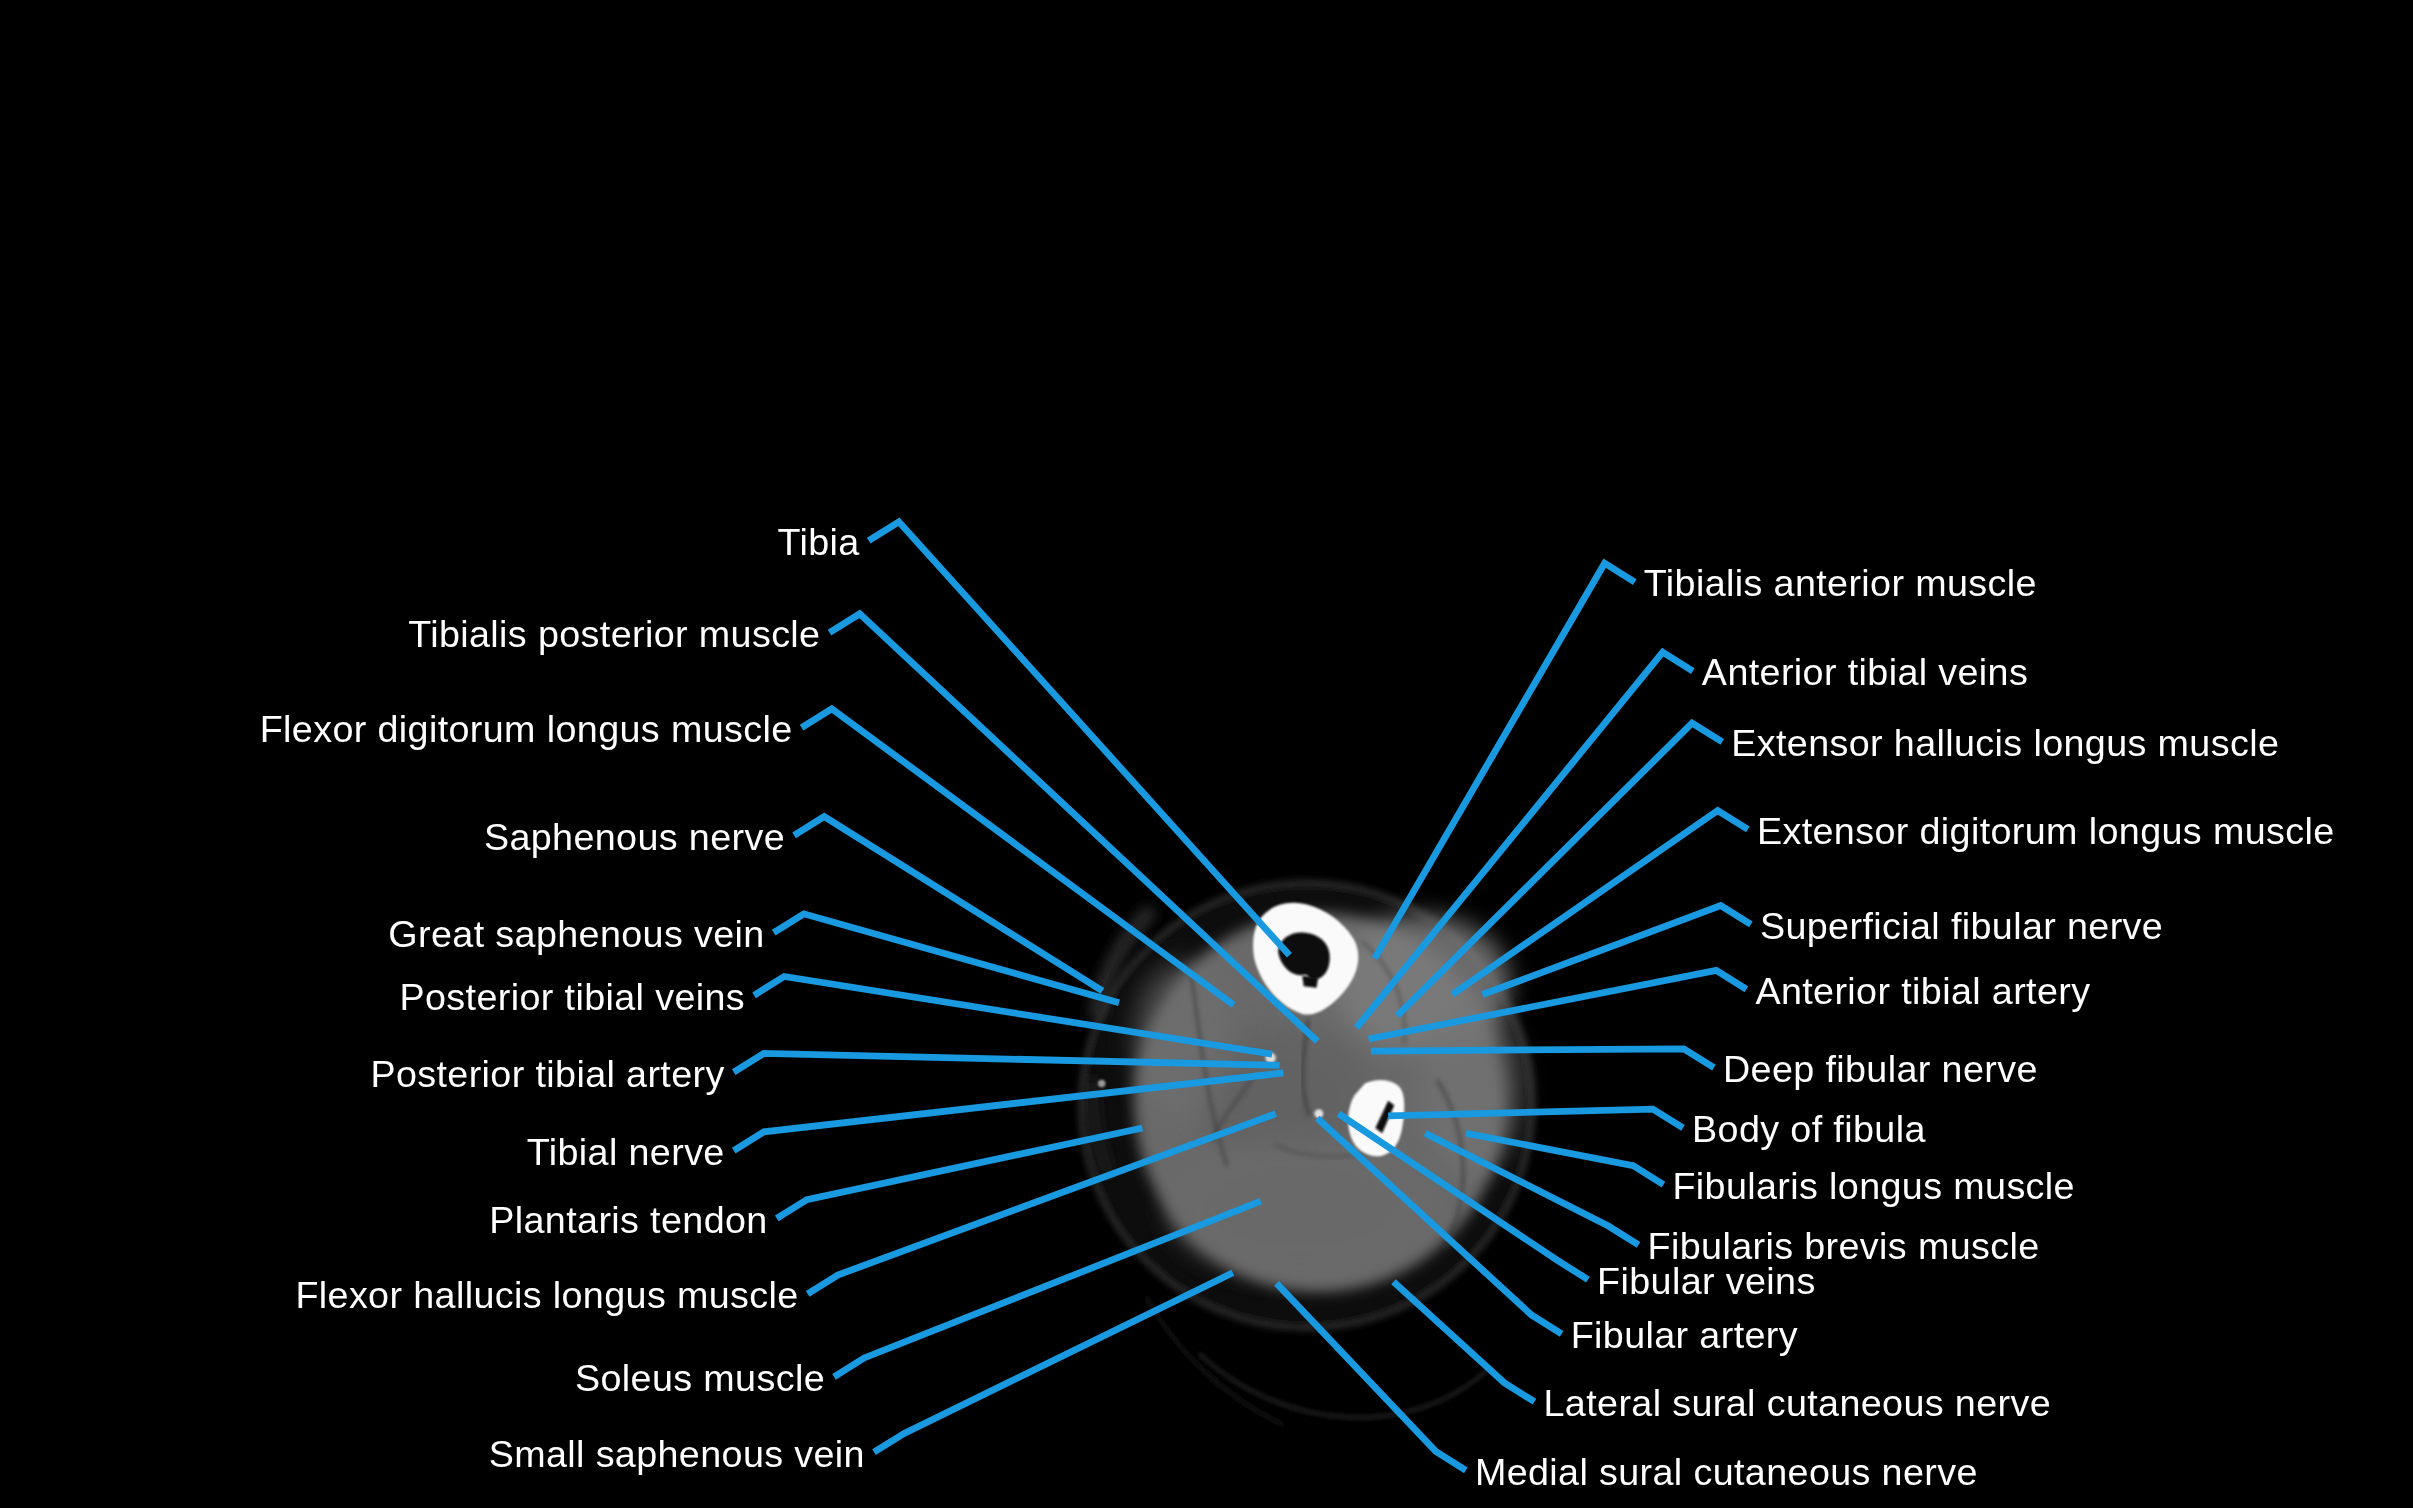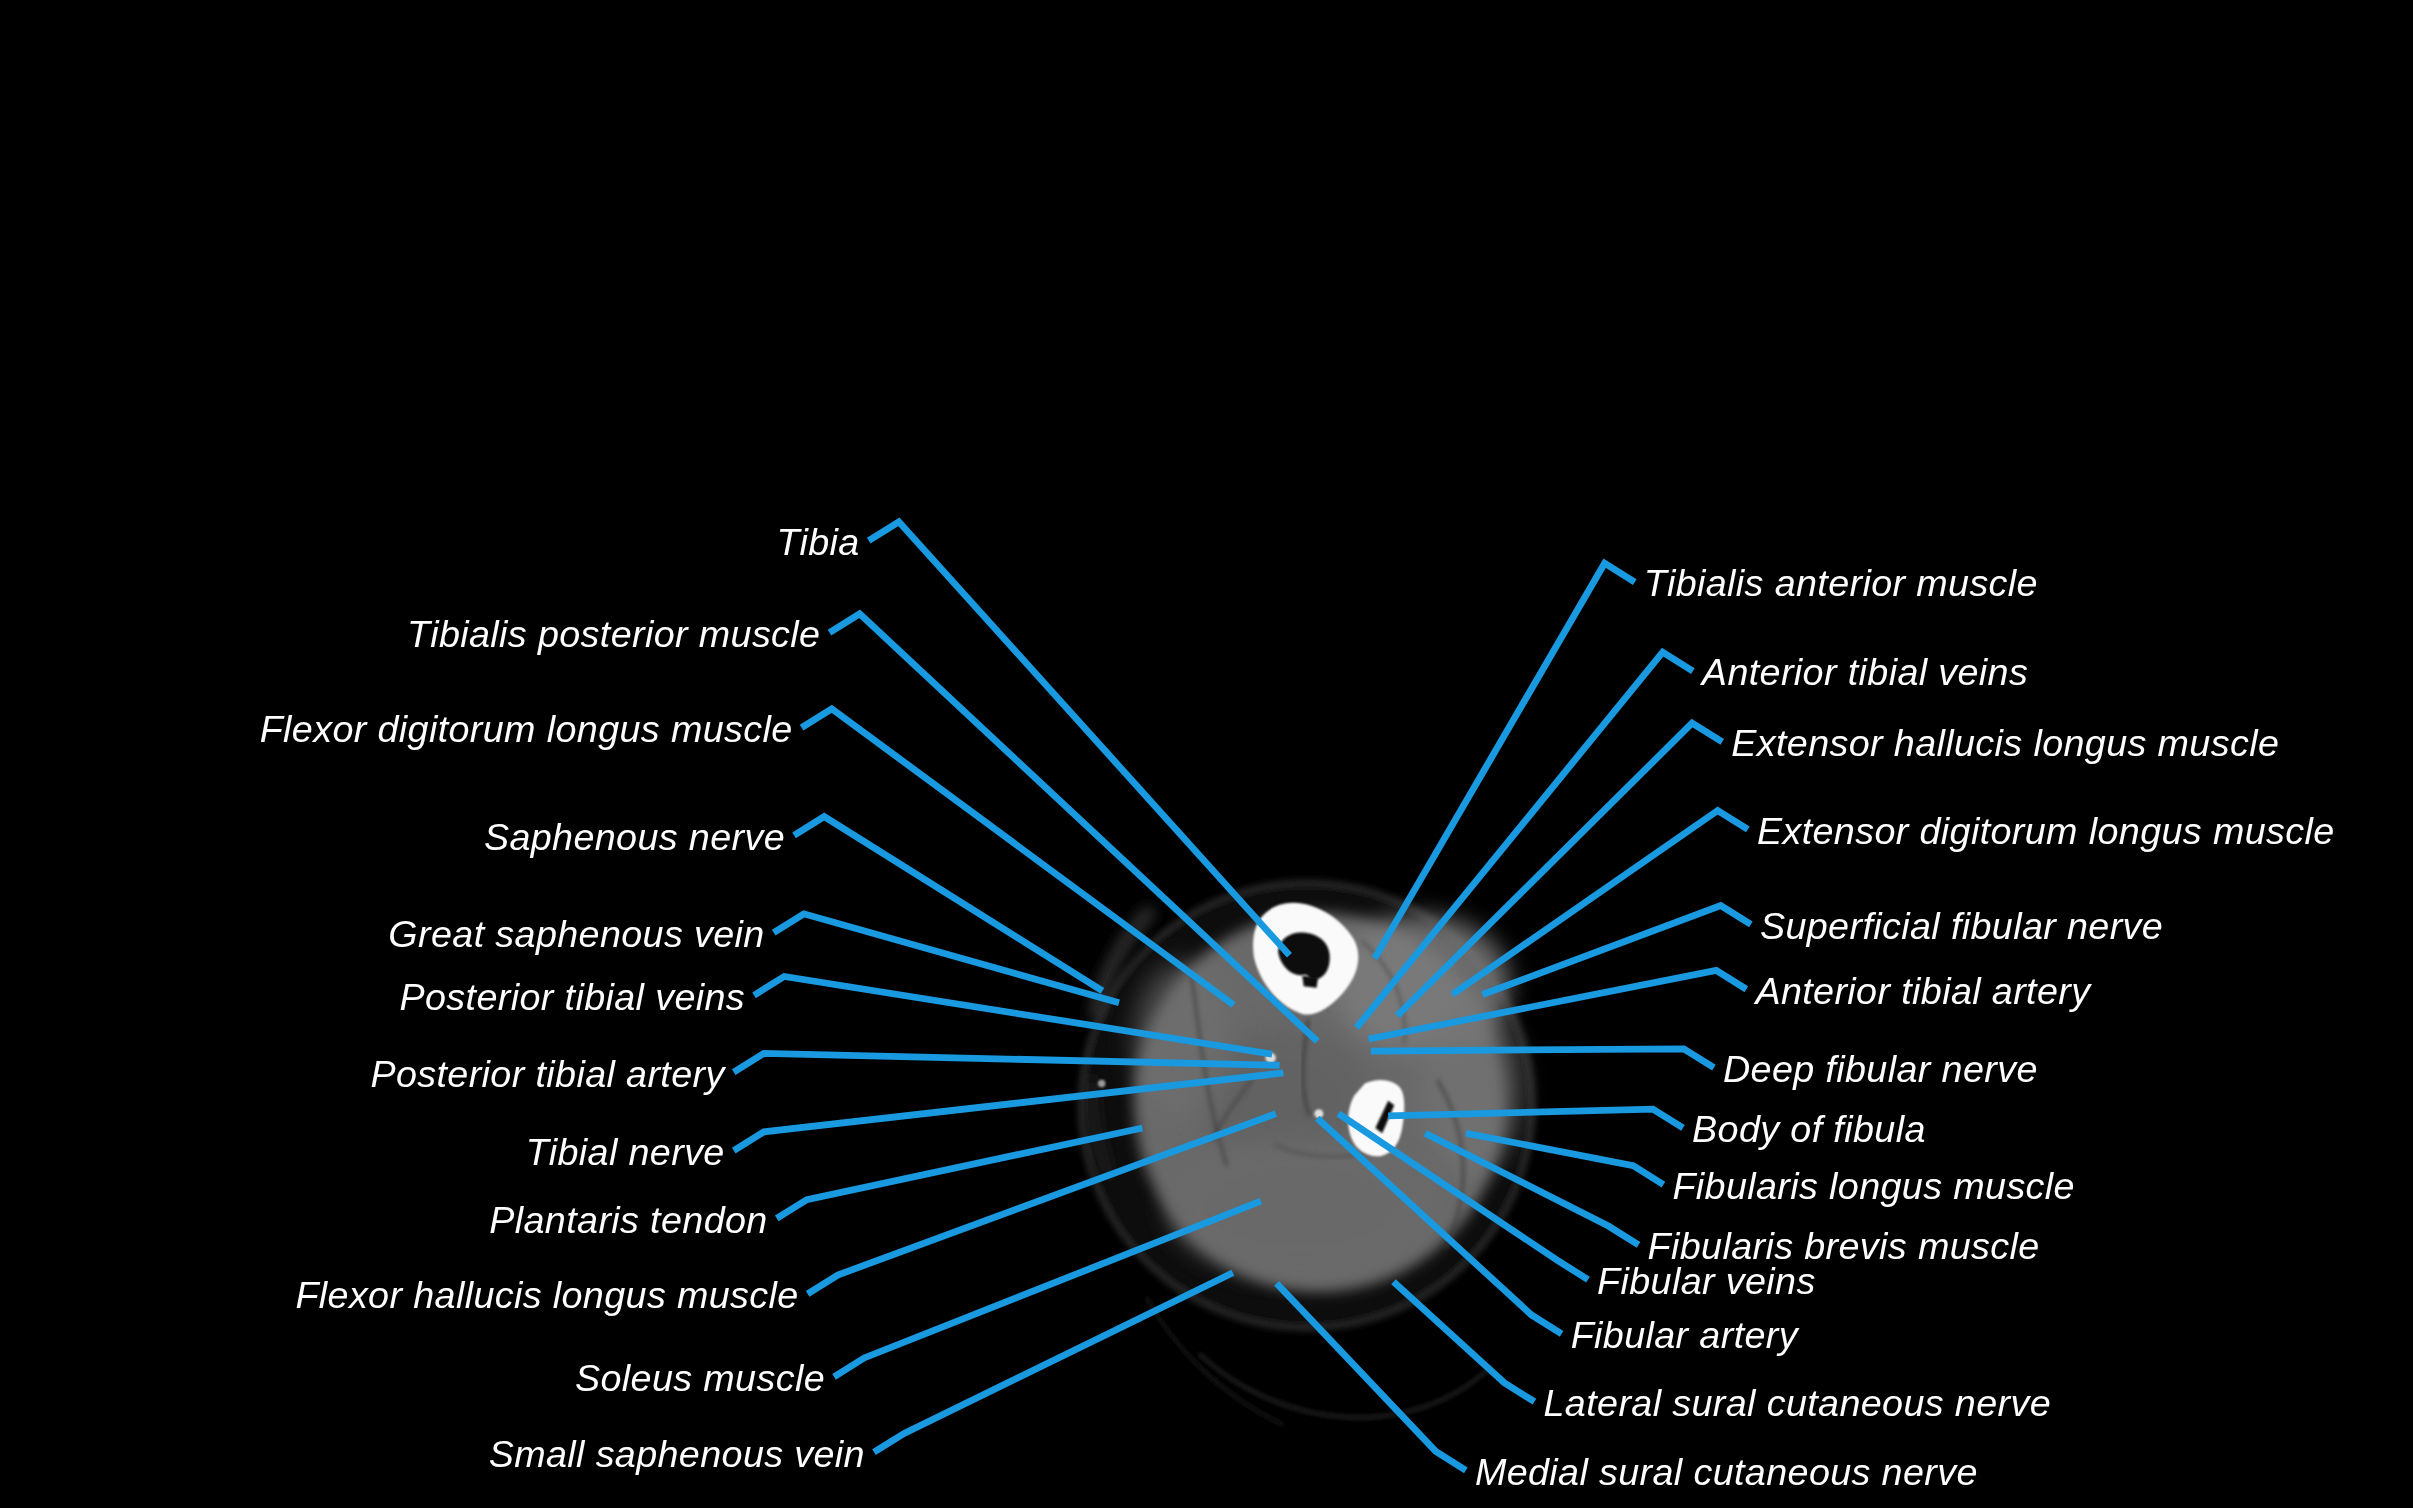--- a/index.html
+++ b/index.html
@@ -7,21 +7,20 @@
     padding: 0;
     background: #000;
   }
   .stage {
     position: relative;
     width: 2361px;
     height: 1508px;
     background: var(--background, #000);
     overflow: hidden;
     font-family: "Liberation Sans", sans-serif;
-    font-style: italic;
   }
   .stage svg {
     position: absolute;
     left: 0;
     top: 0;
     display: block;
   }
   .anat-label {
     font-family: "Liberation Sans", sans-serif;
     font-size: 50px;

